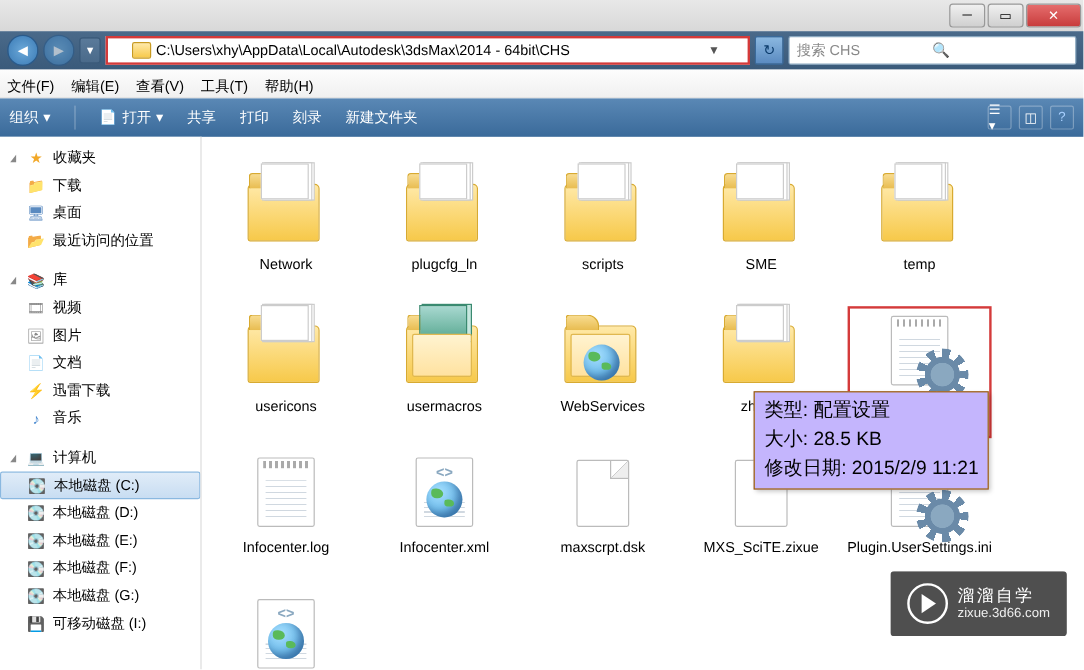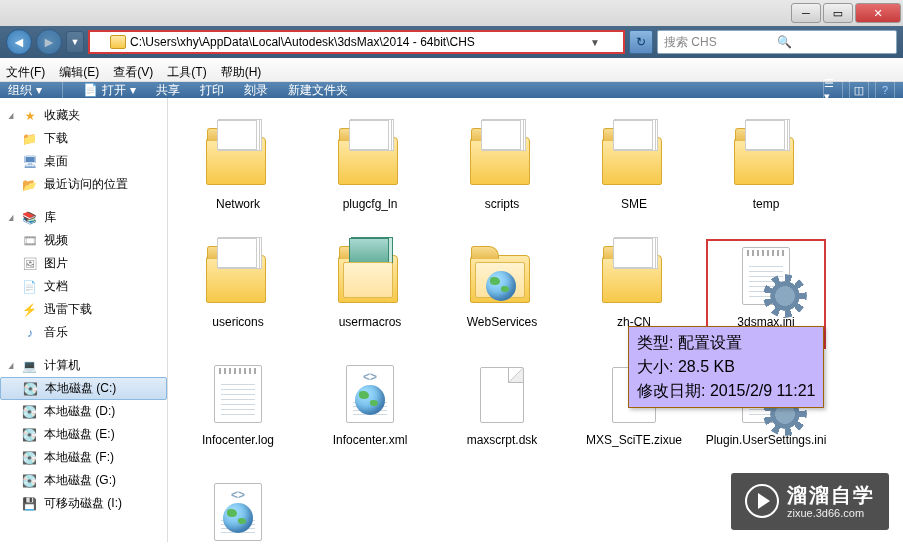--- a/index.html
+++ b/index.html
@@ -22,21 +22,21 @@
 .addressbox .dropdown { width: 16px; text-align: center; color: #555; font-size: 10px; }
 .refreshbtn { width: 24px; height: 24px; background: linear-gradient(#8bb8e0,#5a8ac0); border: 1px solid #3a6a9a; display: flex; align-items: center; justify-content: center; color: #0a3a6a; font-size: 12px; border-radius: 2px; }
 .searchbox { width: 240px; height: 24px; background: #fff; border: 1px solid #8aa8c0; display: flex; align-items: center; padding: 0 6px; color: #888; font-size: 12px; border-radius: 2px; }
 .searchbox span { flex: 1; }
 
 
 .menubar { height: 24px; background: linear-gradient(#fdfdfd,#f0f0f0); border-bottom: 1px solid #ddd; display: flex; align-items: flex-end; padding: 0 6px; gap: 14px; font-size: 12px; }
 .menubar span { cursor: default; }
 
 
-.toolbar { height: 16px; background: linear-gradient(#5a88b5,#3a6a9a); display: flex; align-items: center; padding: 0 8px; gap: 20px; color: #fff; font-size: 12px; }
+.toolbar { height: 32px; background: linear-gradient(#5a88b5,#3a6a9a); display: flex; align-items: center; padding: 0 8px; gap: 20px; color: #fff; font-size: 12px; }
 .toolbar .tbtn { display: flex; align-items: center; gap: 4px; cursor: default; }
 .toolbar .sep { width: 1px; height: 20px; background: rgba(255,255,255,0.3); }
 .toolbar .right { margin-left: auto; display: flex; gap: 6px; }
 .toolbar .iconsq { width: 20px; height: 20px; border: 1px solid rgba(255,255,255,0.3); border-radius: 2px; display: flex; align-items: center; justify-content: center; font-size: 11px; }
 
 
 .main { display: flex; height: calc(100% - 26px - 32px - 24px - 32px); }
 .sidebar { width: 168px; background: #fff; border-right: 1px solid #ddd; overflow-y: auto; padding-top: 6px; }
 .sideitem { display: flex; align-items: center; padding: 3px 6px 3px 22px; font-size: 12px; cursor: default; gap: 6px; position: relative; }
 .sideitem.header { padding-left: 8px; font-weight: normal; }
@@ -69,21 +69,21 @@
 .blankpage::after { content:""; position:absolute; top:0; right:0; width:14px; height:14px; background: linear-gradient(135deg, #fff 48%, #ccc 50%, #eee 52%); border-bottom:1px solid #bbb; border-left:1px solid #bbb; }
 
 
 .tooltip { position: absolute; background: #c4b5fd; border: 1px solid #a16207; padding: 4px 8px; font-size: 16px; line-height: 1.5; box-shadow: 2px 2px 4px rgba(0,0,0,0.25); white-space: nowrap; z-index: 100; }
 
 
 .watermark { position: absolute; bottom: 28px; right: 14px; background: rgba(30,30,30,0.78); color: #fff; padding: 10px 14px; border-radius: 3px; display: flex; align-items: center; gap: 8px; font-size: 14px; }
 .watermark .play { width: 34px; height: 34px; border: 2px solid #fff; border-radius: 50%; display: flex; align-items: center; justify-content: center; }
 .watermark .play::before { content:""; border-left: 12px solid #fff; border-top: 8px solid transparent; border-bottom: 8px solid transparent; margin-left: 3px; }
 .watermark .txt { display: flex; flex-direction: column; line-height: 1.2; }
-.watermark .big { font-size: 20px; font-weight: bold; letter-spacing: 2px; }
+.watermark .big { font-size: 14px; font-weight: normal; letter-spacing: 2px; }
 .watermark .small { font-size: 11px; opacity: 0.9; }
 </style>
 </head>
 <body>
 
 <div class="titlebar">
   <div class="winbtn min">─</div>
   <div class="winbtn max">▭</div>
   <div class="winbtn close">✕</div>
 </div>

